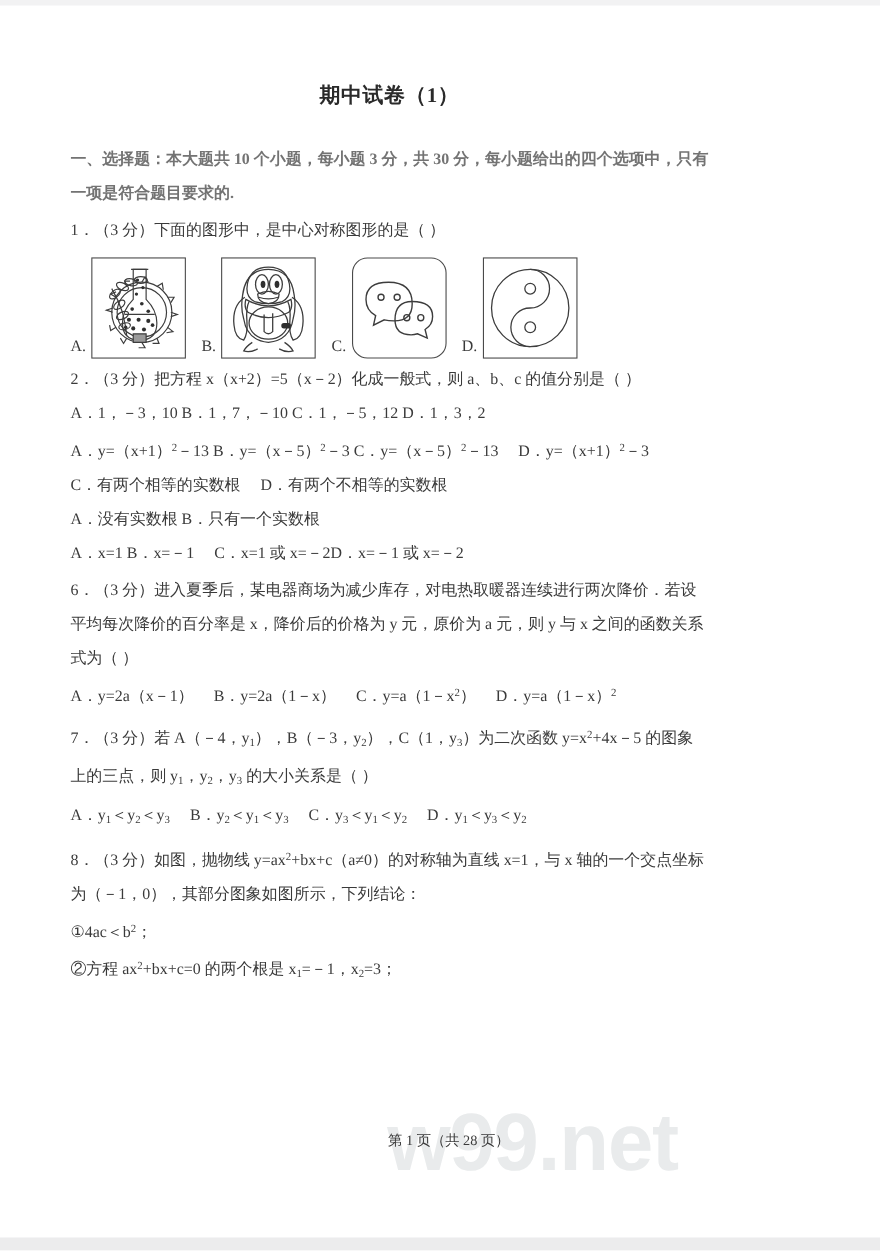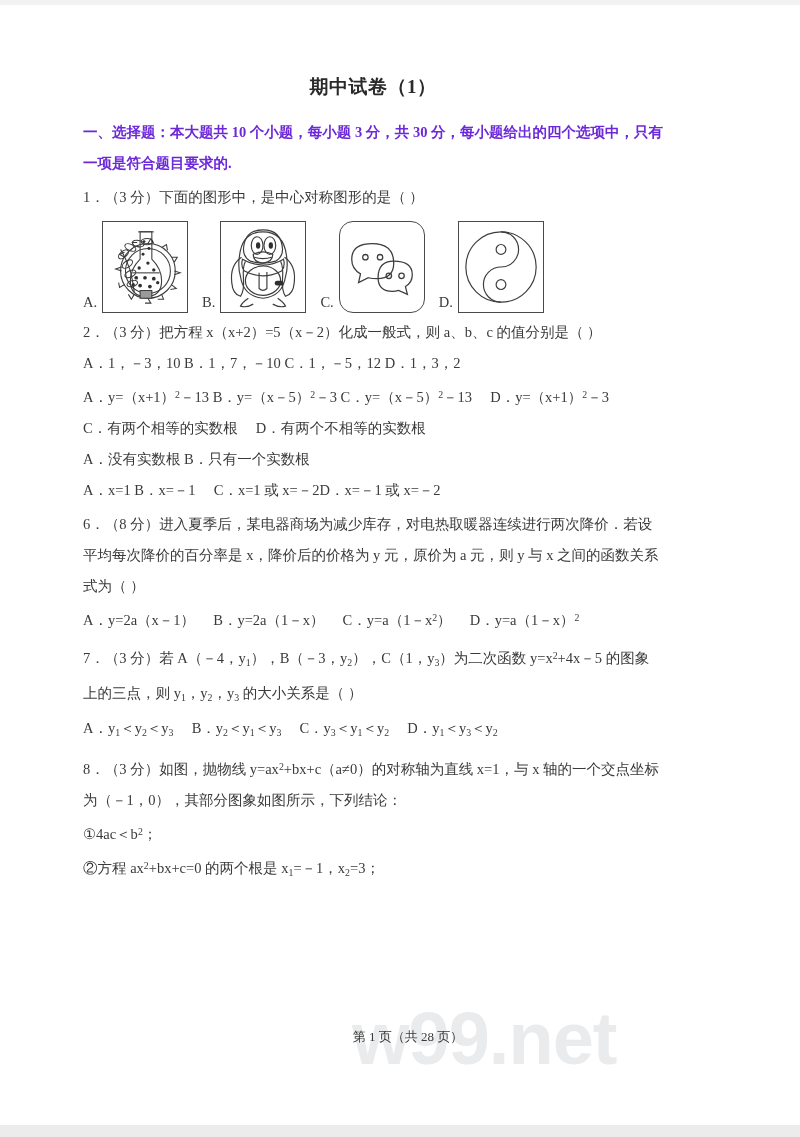--- a/index.html
+++ b/index.html
@@ -39,21 +39,21 @@
     font-size: 74px;
     letter-spacing: -1px;
     color: #e9ebec;
     white-space: nowrap;
     user-select: none;
     z-index: 0;
   }
   .content {
     position: relative;
     z-index: 2;
-    padding: 0 83px;
+    padding: 0 64px;
     width: 580px;
     box-sizing: content-box;
   }
   .doc-title {
     text-align: center;
     font-size: 19px;
     font-weight: bold;
     color: #2a2a2a;
     margin: 74px 0 0 0;
     letter-spacing: 0.5px;
@@ -61,22 +61,22 @@
   .para {
     font-size: 14.5px;
     line-height: 31px;
     color: #3a3a3a;
     margin: 0;
     text-align: left;
     word-break: break-word;
   }
   .section-head {
     font-weight: bold;
-    color: #6d28d9;
-    margin-top: 17px;
+    color: #737373;
+    margin-top: 30px;
   }
   .q-line { margin-top: 3px; }
   .opt-line { margin-top: 0px; }
   sub { font-size: 0.68em; vertical-align: -0.28em; }
   sup { font-size: 0.68em; vertical-align: 0.45em; }
 
   
   .fig-row {
     display: flex;
     align-items: flex-end;
@@ -257,21 +257,21 @@
     <p class="para q-line">2．（3 分）把方程 x（x+2）=5（x－2）化成一般式，则 a、b、c 的值分别是（        ）</p>
     <p class="para opt-line">A．1，－3，10 B．1，7，－10 C．1，－5，12 D．1，3，2</p>
 
     <p class="para opt-line">A．y=（x+1）<sup>2</sup>－13 B．y=（x－5）<sup>2</sup>－3 C．y=（x－5）<sup>2</sup>－13　 D．y=（x+1）<sup>2</sup>－3</p>
 
     <p class="para opt-line">C．有两个相等的实数根　  D．有两个不相等的实数根</p>
     <p class="para opt-line">A．没有实数根 B．只有一个实数根</p>
 
     <p class="para opt-line">A．x=1 B．x=－1　 C．x=1 或 x=－2D．x=－1 或 x=－2</p>
 
-    <p class="para q-line">6．（8 分）进入夏季后，某电器商场为减少库存，对电热取暖器连续进行两次降价．若设平均每次降价的百分率是 x，降价后的价格为 y 元，原价为 a 元，则 y 与 x 之间的函数关系式为（        ）</p>
+    <p class="para q-line">6．（3 分）进入夏季后，某电器商场为减少库存，对电热取暖器连续进行两次降价．若设平均每次降价的百分率是 x，降价后的价格为 y 元，原价为 a 元，则 y 与 x 之间的函数关系式为（        ）</p>
     <p class="para opt-line">A．y=2a（x－1）　  B．y=2a（1－x）　  C．y=a（1－x<sup>2</sup>）　  D．y=a（1－x）<sup>2</sup></p>
 
     <p class="para q-line">7．（3 分）若 A（－4，y<sub>1</sub>），B（－3，y<sub>2</sub>），C（1，y<sub>3</sub>）为二次函数 y=x<sup>2</sup>+4x－5 的图象上的三点，则 y<sub>1</sub>，y<sub>2</sub>，y<sub>3</sub> 的大小关系是（        ）</p>
     <p class="para opt-line">A．y<sub>1</sub>＜y<sub>2</sub>＜y<sub>3</sub>　 B．y<sub>2</sub>＜y<sub>1</sub>＜y<sub>3</sub>　 C．y<sub>3</sub>＜y<sub>1</sub>＜y<sub>2</sub>　 D．y<sub>1</sub>＜y<sub>3</sub>＜y<sub>2</sub></p>
 
     <p class="para q-line">8．（3 分）如图，抛物线 y=ax<sup>2</sup>+bx+c（a≠0）的对称轴为直线 x=1，与 x 轴的一个交点坐标为（－1，0），其部分图象如图所示，下列结论：</p>
     <p class="para opt-line">①4ac＜b<sup>2</sup>；</p>
     <p class="para opt-line">②方程 ax<sup>2</sup>+bx+c=0 的两个根是 x<sub>1</sub>=－1，x<sub>2</sub>=3；</p>
 
   </div>

